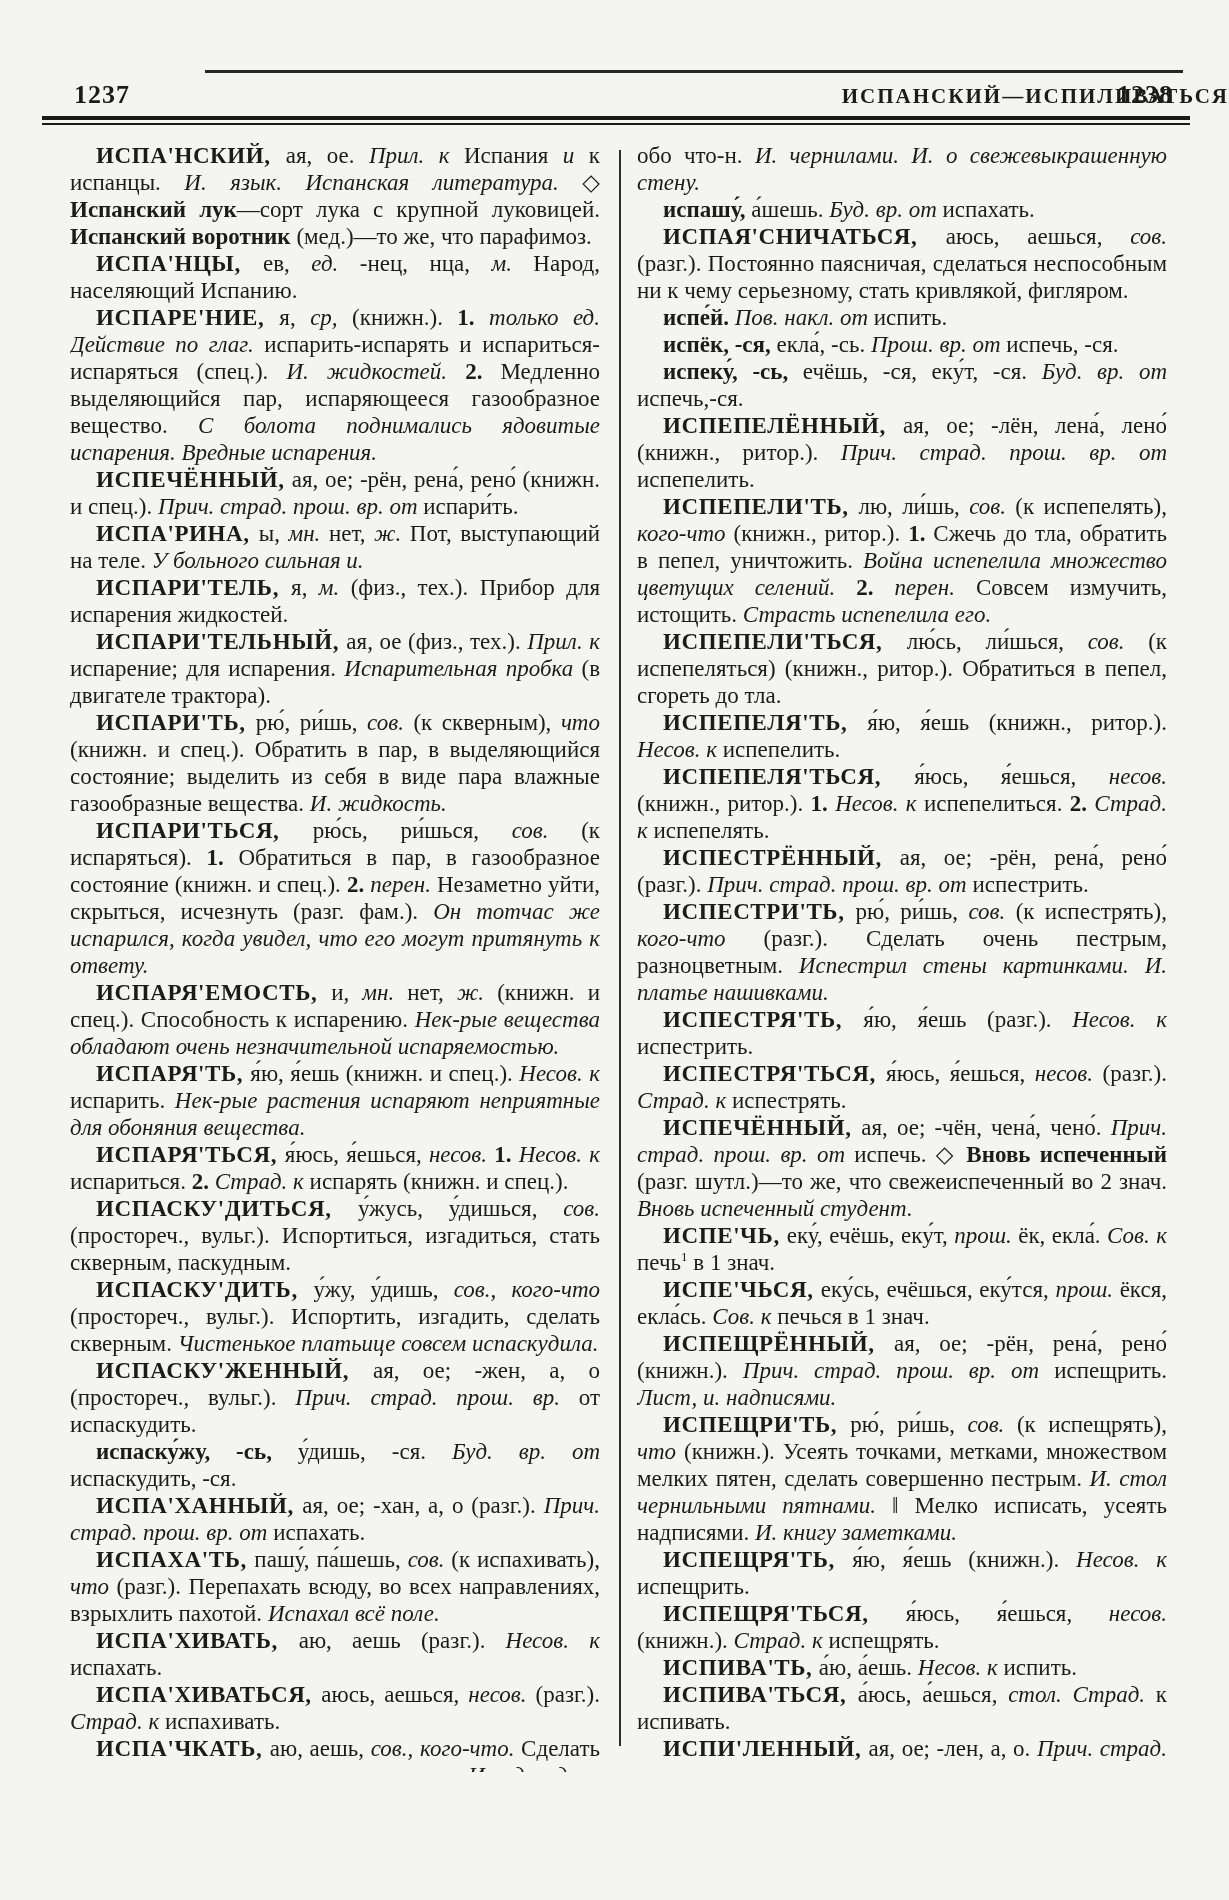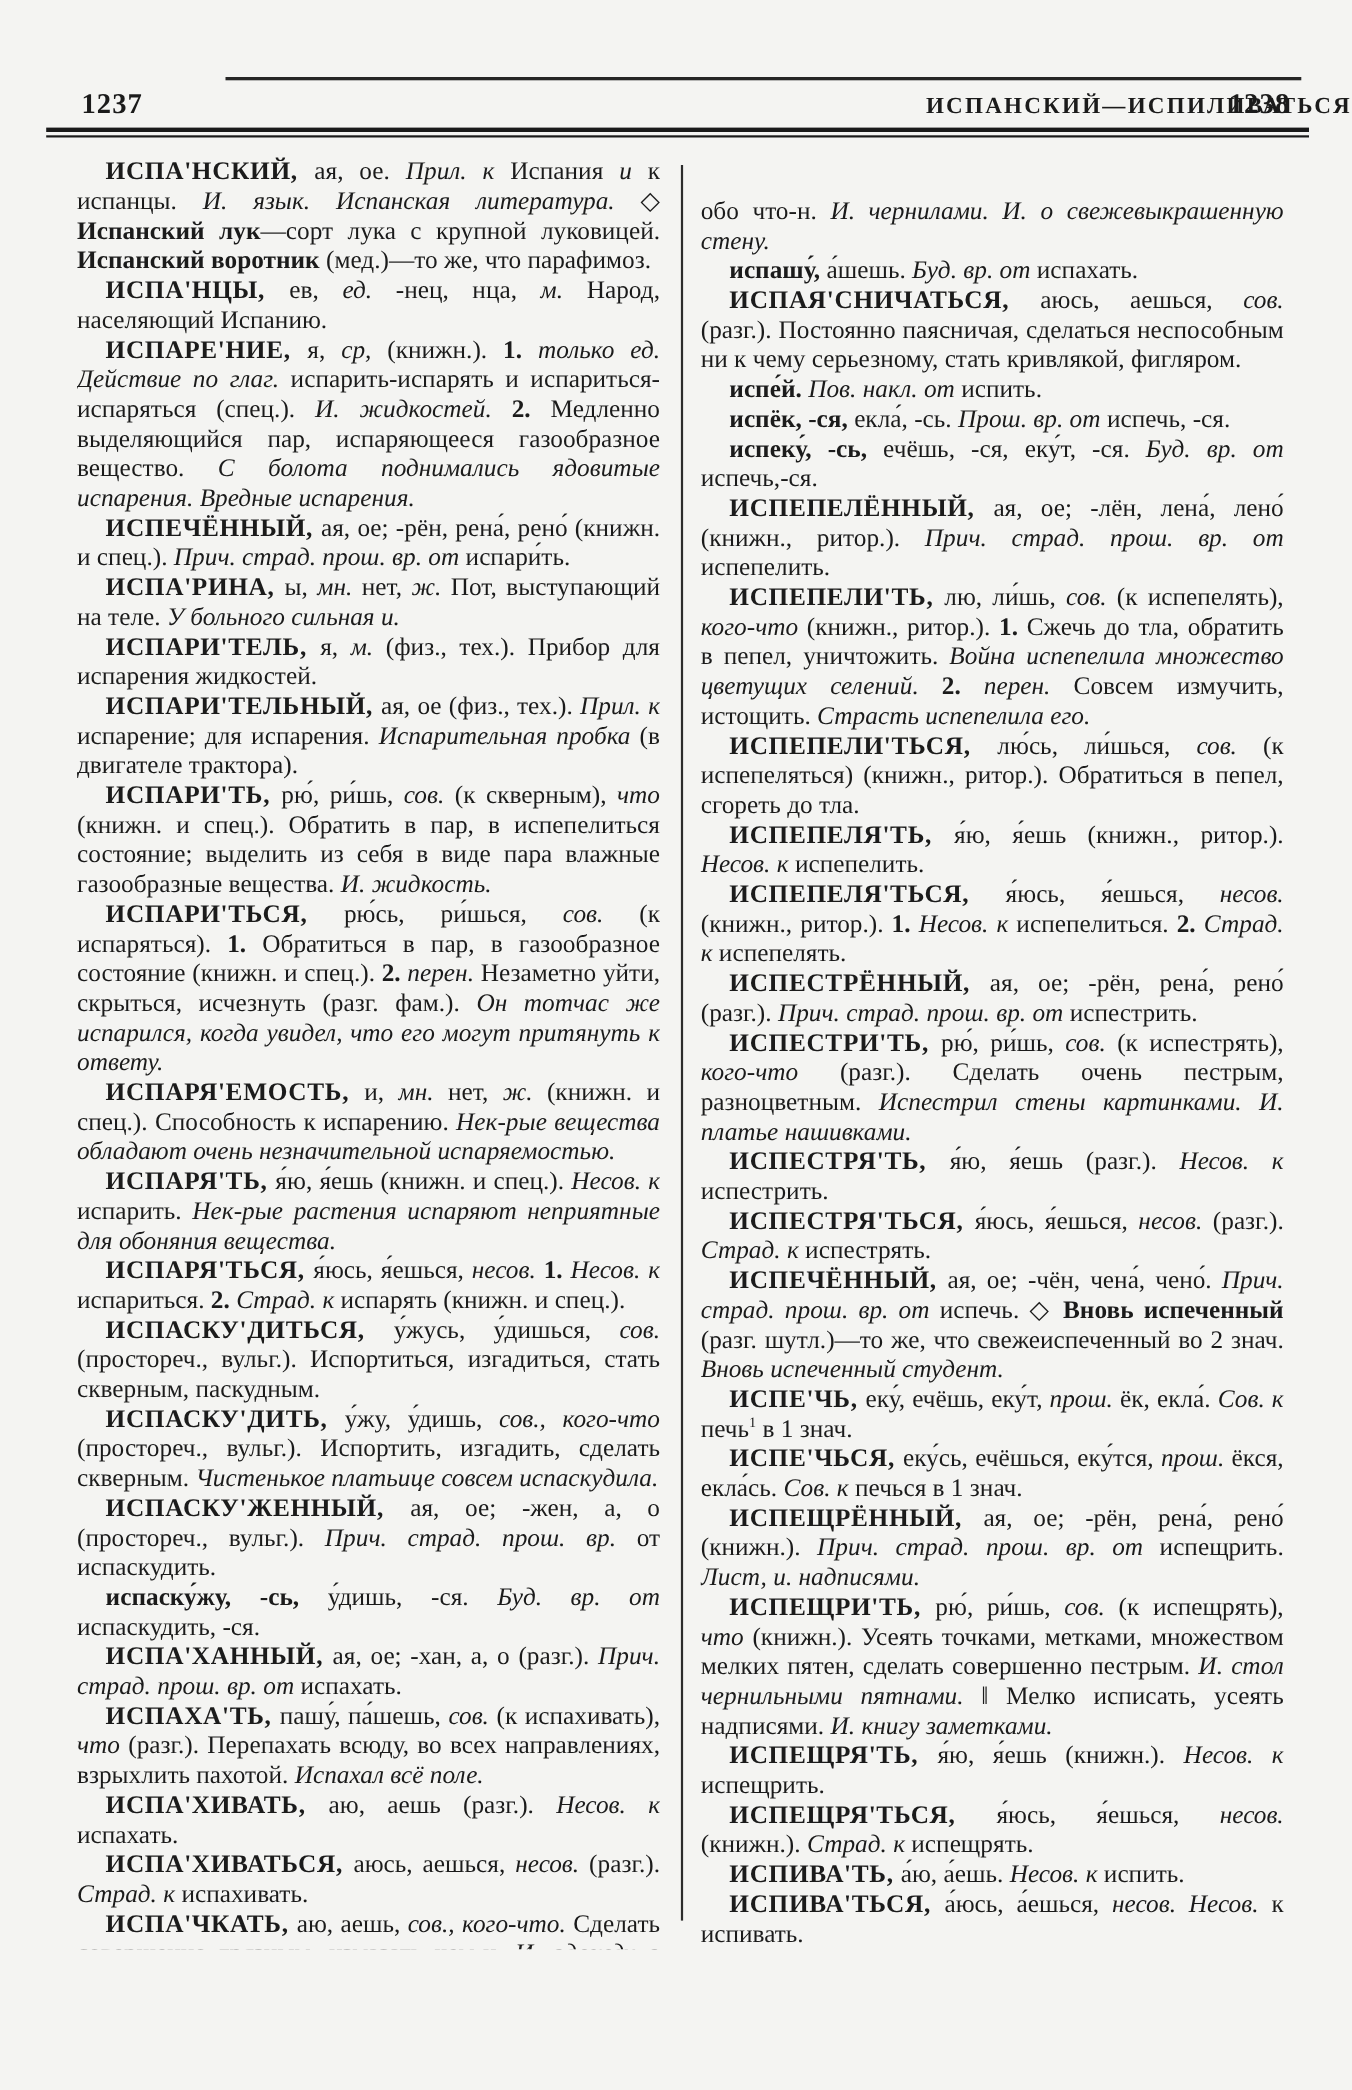--- a/index.html
+++ b/index.html
@@ -23,21 +23,21 @@
     border-top:4px solid #1a1a1a; border-bottom:2px solid #1a1a1a;
   }
   .vrule { position:absolute; left:619px; top:150px; width:2px; height:1596px; background:#2c2c2c; }
   .col {
     position:absolute; top:142px; width:530px; height:1630px; overflow:hidden;
     font-size:23px; line-height:27px; text-align:justify;
   }
   .col-left  { left:70px; }
   .col-right { left:637px; }
   .entry { margin:0; text-indent:26px; }
-  .entry.cont { text-indent:0;margin-top:36px; }
+  .entry.cont { text-indent:0; }
   .s-hw { font-weight:bold; letter-spacing:0.6px; }
   .s-b  { font-weight:bold; }
   .s-i  { font-style:italic; }
   .s-sup{ vertical-align:super; font-size:13px; line-height:0; }
 </style>
 </head>
 <body>
 
 <div class="page">
   <div class="scanline"></div>
@@ -49,21 +49,21 @@
   <div class="hrule"></div>
   <div class="vrule"></div>
   <div class="col col-left" id="col-left">
       <p class="entry"><span class="s-hw">ИСПА'НСКИЙ, </span><span class="s-r">ая, ое. </span><span class="s-i">Прил. к </span><span class="s-r">Испания </span><span class="s-i">и </span><span class="s-r">к испанцы. </span><span class="s-i">И. язык. Испанская литература. </span><span class="s-r">◇ </span><span class="s-b">Испанский лук</span><span class="s-r">—сорт лука с крупной луковицей. </span><span class="s-b">Испанский воротник </span><span class="s-r">(мед.)—то же, что парафимоз.</span></p>
       <p class="entry"><span class="s-hw">ИСПА'НЦЫ, </span><span class="s-r">ев, </span><span class="s-i">ед. </span><span class="s-r">-нец, нца, </span><span class="s-i">м. </span><span class="s-r">Народ, населяющий Испанию.</span></p>
       <p class="entry"><span class="s-hw">ИСПАРЕ'НИЕ, </span><span class="s-r">я, </span><span class="s-i">ср, </span><span class="s-r">(книжн.). </span><span class="s-b">1. </span><span class="s-i">только ед. Действие по глаг. </span><span class="s-r">испарить-испарять и испариться-испаряться (спец.). </span><span class="s-i">И. жидкостей. </span><span class="s-b">2. </span><span class="s-r">Медленно выделяющийся пар, испаряющееся газообразное вещество. </span><span class="s-i">С болота поднимались ядовитые испарения. Вредные испарения.</span></p>
       <p class="entry"><span class="s-hw">ИСПЕЧЁННЫЙ, </span><span class="s-r">ая, ое; -рён, рена́, рено́ (книжн. и спец.). </span><span class="s-i">Прич. страд. прош. вр. от </span><span class="s-r">испари́ть.</span></p>
       <p class="entry"><span class="s-hw">ИСПА'РИНА, </span><span class="s-r">ы, </span><span class="s-i">мн. </span><span class="s-r">нет, </span><span class="s-i">ж. </span><span class="s-r">Пот, выступающий на теле. </span><span class="s-i">У больного сильная и.</span></p>
       <p class="entry"><span class="s-hw">ИСПАРИ'ТЕЛЬ, </span><span class="s-r">я, </span><span class="s-i">м. </span><span class="s-r">(физ., тех.). Прибор для испарения жидкостей.</span></p>
       <p class="entry"><span class="s-hw">ИСПАРИ'ТЕЛЬНЫЙ, </span><span class="s-r">ая, ое (физ., тех.). </span><span class="s-i">Прил. к </span><span class="s-r">испарение; для испарения. </span><span class="s-i">Испарительная пробка </span><span class="s-r">(в двигателе трактора).</span></p>
-      <p class="entry"><span class="s-hw">ИСПАРИ'ТЬ, </span><span class="s-r">рю́, ри́шь, </span><span class="s-i">сов. </span><span class="s-r">(к скверным), </span><span class="s-i">что </span><span class="s-r">(книжн. и спец.). Обратить в пар, в испепелиться состояние; выделить из себя в виде пара влажные газообразные вещества. </span><span class="s-i">И. жидкость.</span></p>
+      <p class="entry"><span class="s-hw">ИСПАРИ'ТЬ, </span><span class="s-r">рю́, ри́шь, </span><span class="s-i">сов. </span><span class="s-r">(к скверным), </span><span class="s-i">что </span><span class="s-r">(книжн. и спец.). Обратить в пар, в выделяющийся состояние; выделить из себя в виде пара влажные газообразные вещества. </span><span class="s-i">И. жидкость.</span></p>
       <p class="entry"><span class="s-hw">ИСПАРИ'ТЬСЯ, </span><span class="s-r">рю́сь, ри́шься, </span><span class="s-i">сов. </span><span class="s-r">(к испаряться). </span><span class="s-b">1. </span><span class="s-r">Обратиться в пар, в газообразное состояние (книжн. и спец.). </span><span class="s-b">2. </span><span class="s-i">перен. </span><span class="s-r">Незаметно уйти, скрыться, исчезнуть (разг. фам.). </span><span class="s-i">Он тотчас же испарился, когда увидел, что его могут притянуть к ответу.</span></p>
       <p class="entry"><span class="s-hw">ИСПАРЯ'ЕМОСТЬ, </span><span class="s-r">и, </span><span class="s-i">мн. </span><span class="s-r">нет, </span><span class="s-i">ж. </span><span class="s-r">(книжн. и спец.). Способность к испарению. </span><span class="s-i">Нек-рые вещества обладают очень незначительной испаряемостью.</span></p>
       <p class="entry"><span class="s-hw">ИСПАРЯ'ТЬ, </span><span class="s-r">я́ю, я́ешь (книжн. и спец.). </span><span class="s-i">Несов. к </span><span class="s-r">испарить. </span><span class="s-i">Нек-рые растения испаряют неприятные для обоняния вещества.</span></p>
       <p class="entry"><span class="s-hw">ИСПАРЯ'ТЬСЯ, </span><span class="s-r">я́юсь, я́ешься, </span><span class="s-i">несов. </span><span class="s-b">1. </span><span class="s-i">Несов. к </span><span class="s-r">испариться. </span><span class="s-b">2. </span><span class="s-i">Страд. к </span><span class="s-r">испарять (книжн. и спец.).</span></p>
       <p class="entry"><span class="s-hw">ИСПАСКУ'ДИТЬСЯ, </span><span class="s-r">у́жусь, у́дишься, </span><span class="s-i">сов. </span><span class="s-r">(простореч., вульг.). Испортиться, изгадиться, стать скверным, паскудным.</span></p>
       <p class="entry"><span class="s-hw">ИСПАСКУ'ДИТЬ, </span><span class="s-r">у́жу, у́дишь, </span><span class="s-i">сов., кого-что </span><span class="s-r">(простореч., вульг.). Испортить, изгадить, сделать скверным. </span><span class="s-i">Чистенькое платьице совсем испаскудила.</span></p>
       <p class="entry"><span class="s-hw">ИСПАСКУ'ЖЕННЫЙ, </span><span class="s-r">ая, ое; -жен, а, о (простореч., вульг.). </span><span class="s-i">Прич. страд. прош. вр. </span><span class="s-r">от испаскудить.</span></p>
       <p class="entry"><span class="s-b">испаску́жу, -сь, </span><span class="s-r">у́дишь, -ся. </span><span class="s-i">Буд. вр. от </span><span class="s-r">испаскудить, -ся.</span></p>
       <p class="entry"><span class="s-hw">ИСПА'ХАННЫЙ, </span><span class="s-r">ая, ое; -хан, а, о (разг.). </span><span class="s-i">Прич. страд. прош. вр. от </span><span class="s-r">испахать.</span></p>
       <p class="entry"><span class="s-hw">ИСПАХА'ТЬ, </span><span class="s-r">пашу́, па́шешь, </span><span class="s-i">сов. </span><span class="s-r">(к испахивать), </span><span class="s-i">что </span><span class="s-r">(разг.). Перепахать всюду, во всех направлениях, взрыхлить пахотой. </span><span class="s-i">Испахал всё поле.</span></p>
@@ -88,16 +88,16 @@
       <p class="entry"><span class="s-hw">ИСПЕСТРЯ'ТЬ, </span><span class="s-r">я́ю, я́ешь (разг.). </span><span class="s-i">Несов. к </span><span class="s-r">испестрить.</span></p>
       <p class="entry"><span class="s-hw">ИСПЕСТРЯ'ТЬСЯ, </span><span class="s-r">я́юсь, я́ешься, </span><span class="s-i">несов. </span><span class="s-r">(разг.). </span><span class="s-i">Страд. к </span><span class="s-r">испестрять.</span></p>
       <p class="entry"><span class="s-hw">ИСПЕЧЁННЫЙ, </span><span class="s-r">ая, ое; -чён, чена́, чено́. </span><span class="s-i">Прич. страд. прош. вр. от </span><span class="s-r">испечь. ◇ </span><span class="s-b">Вновь испеченный </span><span class="s-r">(разг. шутл.)—то же, что свежеиспеченный во 2 знач. </span><span class="s-i">Вновь испеченный студент.</span></p>
       <p class="entry"><span class="s-hw">ИСПЕ'ЧЬ, </span><span class="s-r">еку́, ечёшь, еку́т, </span><span class="s-i">прош. </span><span class="s-r">ёк, екла́. </span><span class="s-i">Сов. к </span><span class="s-r">печь</span><span class="s-sup">1</span><span class="s-r"> в 1 знач.</span></p>
       <p class="entry"><span class="s-hw">ИСПЕ'ЧЬСЯ, </span><span class="s-r">еку́сь, ечёшься, еку́тся, </span><span class="s-i">прош. </span><span class="s-r">ёкся, екла́сь. </span><span class="s-i">Сов. к </span><span class="s-r">печься в 1 знач.</span></p>
       <p class="entry"><span class="s-hw">ИСПЕЩРЁННЫЙ, </span><span class="s-r">ая, ое; -рён, рена́, рено́ (книжн.). </span><span class="s-i">Прич. страд. прош. вр. от </span><span class="s-r">испещрить. </span><span class="s-i">Лист, и. надписями.</span></p>
       <p class="entry"><span class="s-hw">ИСПЕЩРИ'ТЬ, </span><span class="s-r">рю́, ри́шь, </span><span class="s-i">сов. </span><span class="s-r">(к испещрять), </span><span class="s-i">что </span><span class="s-r">(книжн.). Усеять точками, метками, множеством мелких пятен, сделать совершенно пестрым. </span><span class="s-i">И. стол чернильными пятнами. </span><span class="s-r">‖ Мелко исписать, усеять надписями. </span><span class="s-i">И. книгу заметками.</span></p>
       <p class="entry"><span class="s-hw">ИСПЕЩРЯ'ТЬ, </span><span class="s-r">я́ю, я́ешь (книжн.). </span><span class="s-i">Несов. к </span><span class="s-r">испещрить.</span></p>
       <p class="entry"><span class="s-hw">ИСПЕЩРЯ'ТЬСЯ, </span><span class="s-r">я́юсь, я́ешься, </span><span class="s-i">несов. </span><span class="s-r">(книжн.). </span><span class="s-i">Страд. к </span><span class="s-r">испещрять.</span></p>
       <p class="entry"><span class="s-hw">ИСПИВА'ТЬ, </span><span class="s-r">а́ю, а́ешь. </span><span class="s-i">Несов. к </span><span class="s-r">испить.</span></p>
-      <p class="entry"><span class="s-hw">ИСПИВА'ТЬСЯ, </span><span class="s-r">а́юсь, а́ешься, </span><span class="s-i">несов. Несов. </span><span class="s-r">к испивать.</span></p>
+      <p class="entry"><span class="s-hw">ИСПИВА'ТЬСЯ, </span><span class="s-r">а́юсь, а́ешься, </span><span class="s-i">стол. Страд. </span><span class="s-r">к испивать.</span></p>
       <p class="entry"><span class="s-hw">ИСПИ'ЛЕННЫЙ, </span><span class="s-r">ая, ое; -лен, а, о. </span><span class="s-i">Прич. страд. прош. вр. от </span><span class="s-r">испилить.</span></p>
     </div>
 </div>
 
 </body></html>

